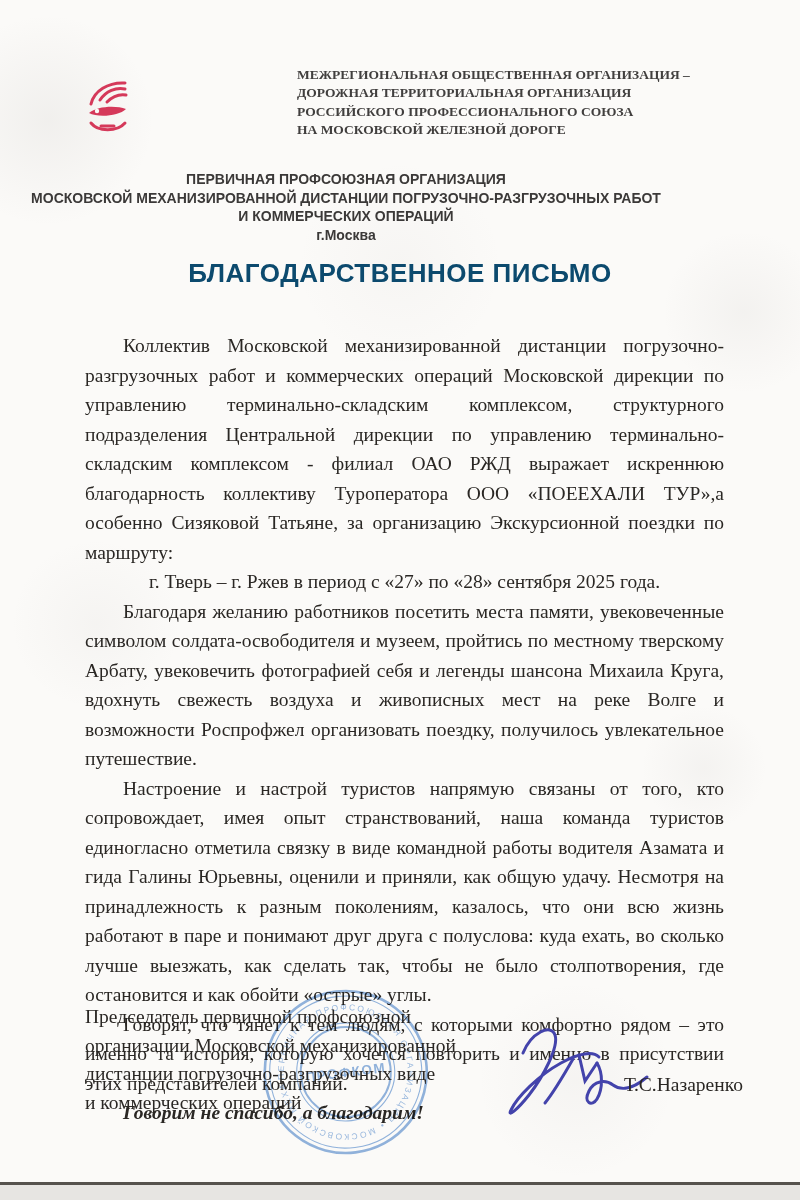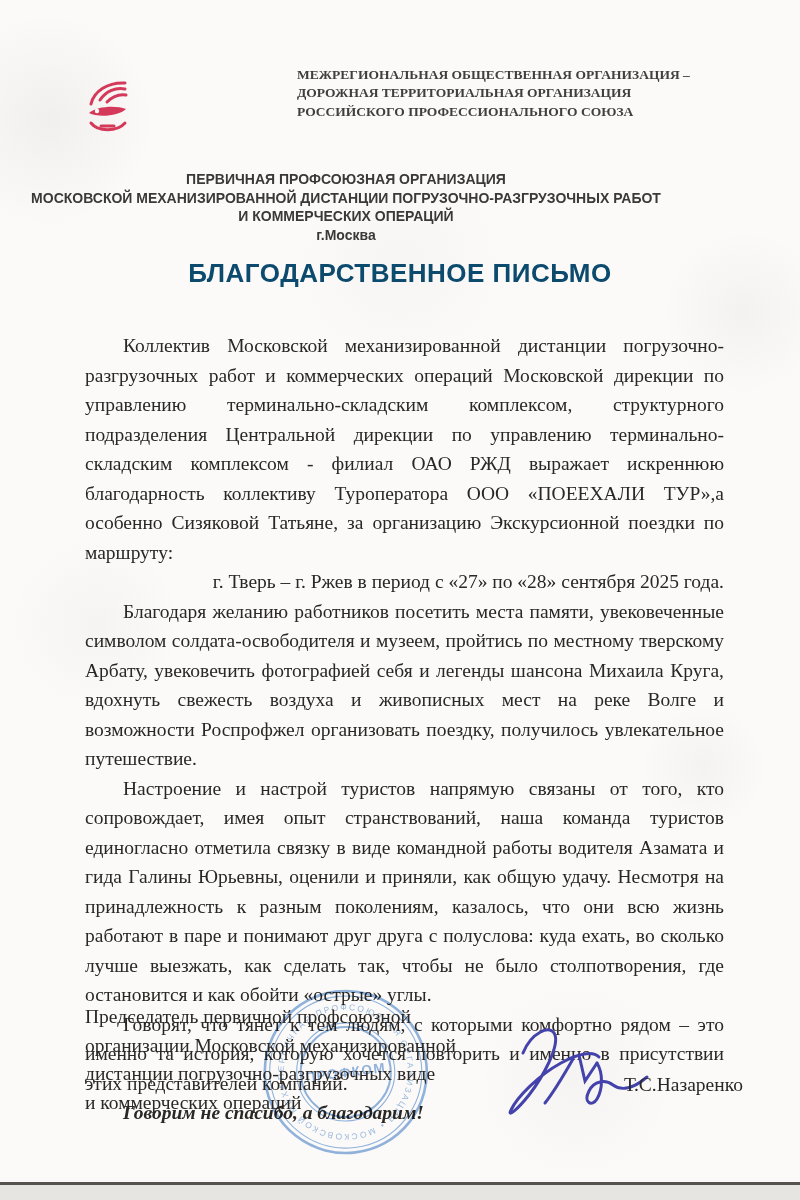--- a/index.html
+++ b/index.html
@@ -37,21 +37,21 @@
                font-size:14px; line-height:18.6px; color:#3b3938; }
 
   .doc-title { position:absolute; left:0; top:258px; width:800px; text-align:center;
                font-family:"Liberation Sans", sans-serif; font-weight:bold;
                font-size:26px; letter-spacing:.5px; }
 
   
   .body-text { position:absolute; left:85px; top:331px; width:639px;
                font-size:19.5px; line-height:29.5px; text-align:justify; }
   .body-text p { text-indent:38px; }
-  .body-text .no-indent { text-indent:0; text-align:right; }
+  .body-text .no-indent { text-indent:0; text-align:center; }
   .closing  { font-weight:bold; font-style:italic; text-align:left; }
 
   
   .sign-block { position:absolute; left:85px; top:1003px; width:420px;
                 font-size:19.5px; line-height:28.5px; z-index:3; }
   .stamp { position:absolute; left:256px; top:982px; z-index:2;
            mix-blend-mode:multiply; opacity:.85; transform:rotate(-7deg); }
   .autograph { position:absolute; left:505px; top:1015px; z-index:2; }
   .sign-name { position:absolute; left:624px; top:1074px; font-size:19.5px; z-index:3; }
 
@@ -79,20 +79,21 @@
         <path d="M5,45 C12,54 31,54 39,45"></path>
         <path d="M15,48 h13"></path>
       </g>
     </svg>
   </div>
 
   <div class="org-block">
     <div>МЕЖРЕГИОНАЛЬНАЯ ОБЩЕСТВЕННАЯ ОРГАНИЗАЦИЯ –</div>
     <div>ДОРОЖНАЯ ТЕРРИТОРИАЛЬНАЯ ОРГАНИЗАЦИЯ</div>
     <div>РОССИЙСКОГО ПРОФЕССИОНАЛЬНОГО СОЮЗА</div>
+    <div>НА МОСКОВСКОЙ ЖЕЛЕЗНОЙ ДОРОГЕ</div>
   </div>
 
   <div class="primary-block">
     <div>ПЕРВИЧНАЯ ПРОФСОЮЗНАЯ ОРГАНИЗАЦИЯ</div>
     <div>МОСКОВСКОЙ МЕХАНИЗИРОВАННОЙ ДИСТАНЦИИ ПОГРУЗОЧНО-РАЗГРУЗОЧНЫХ РАБОТ</div>
     <div>И КОММЕРЧЕСКИХ ОПЕРАЦИЙ</div>
     <div>г.Москва</div>
   </div>
 
   <div class="doc-title" style="color:#0c4a6e;">БЛАГОДАРСТВЕННОЕ ПИСЬМО</div>

